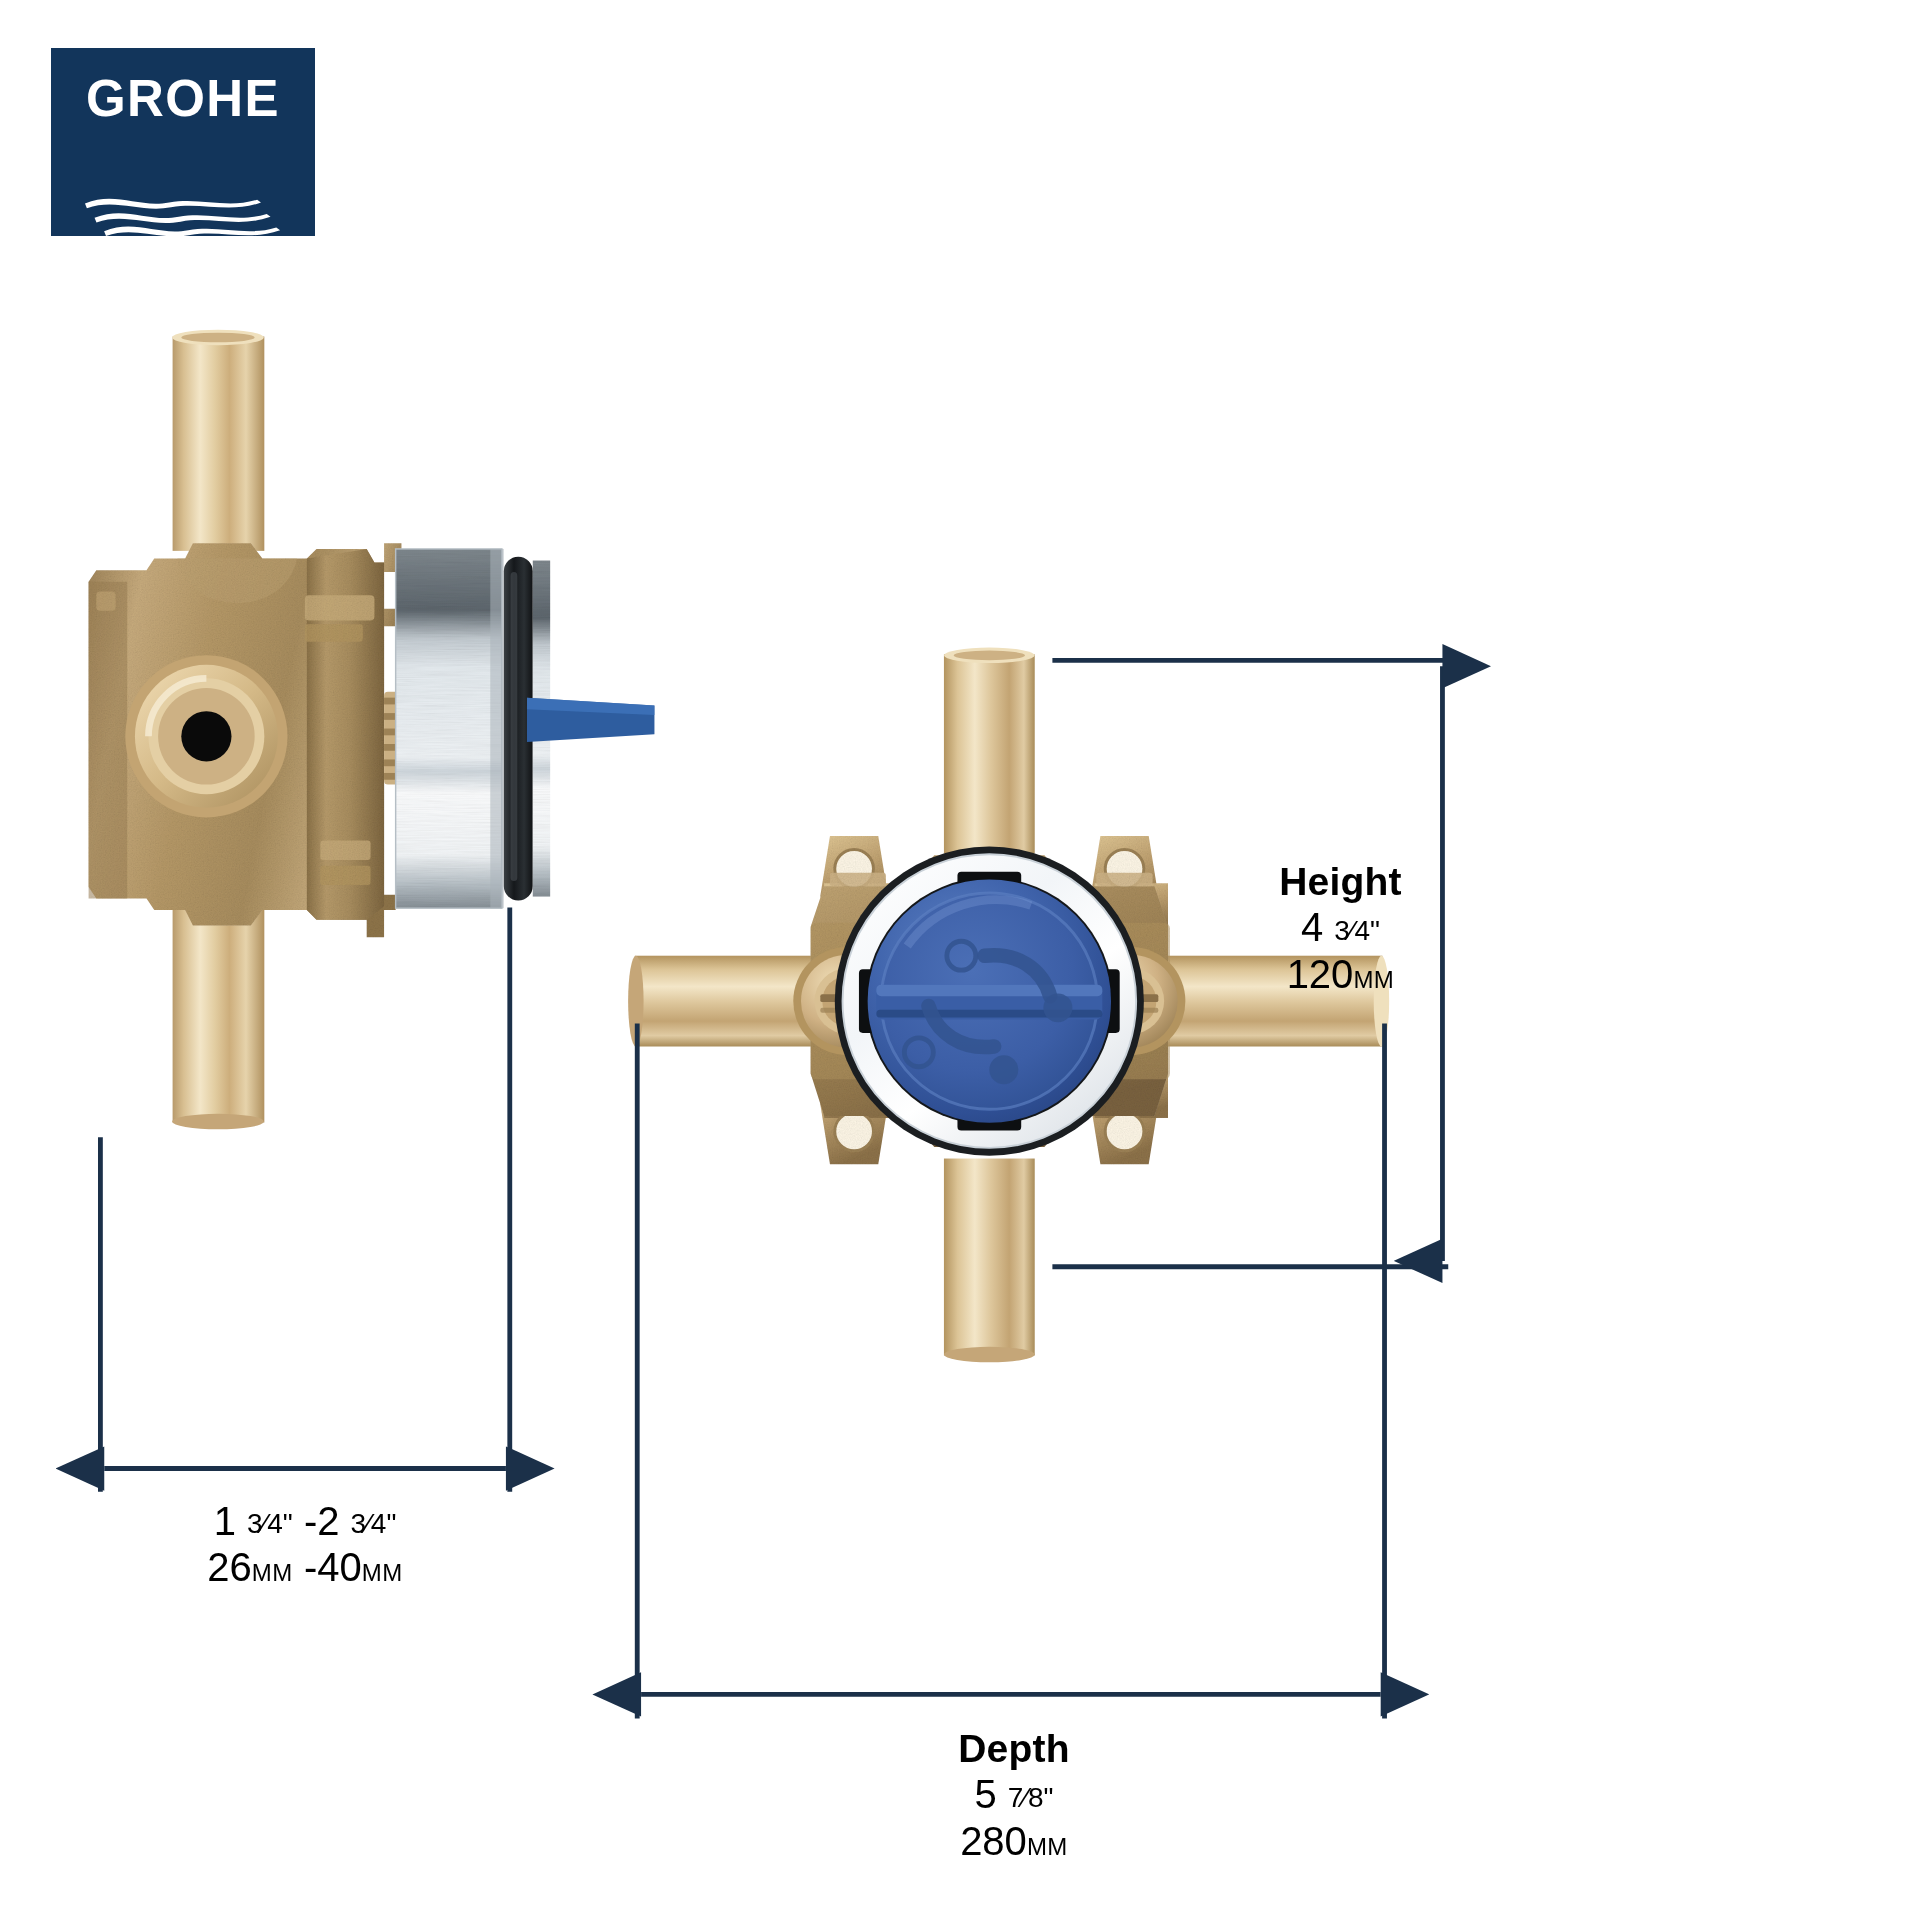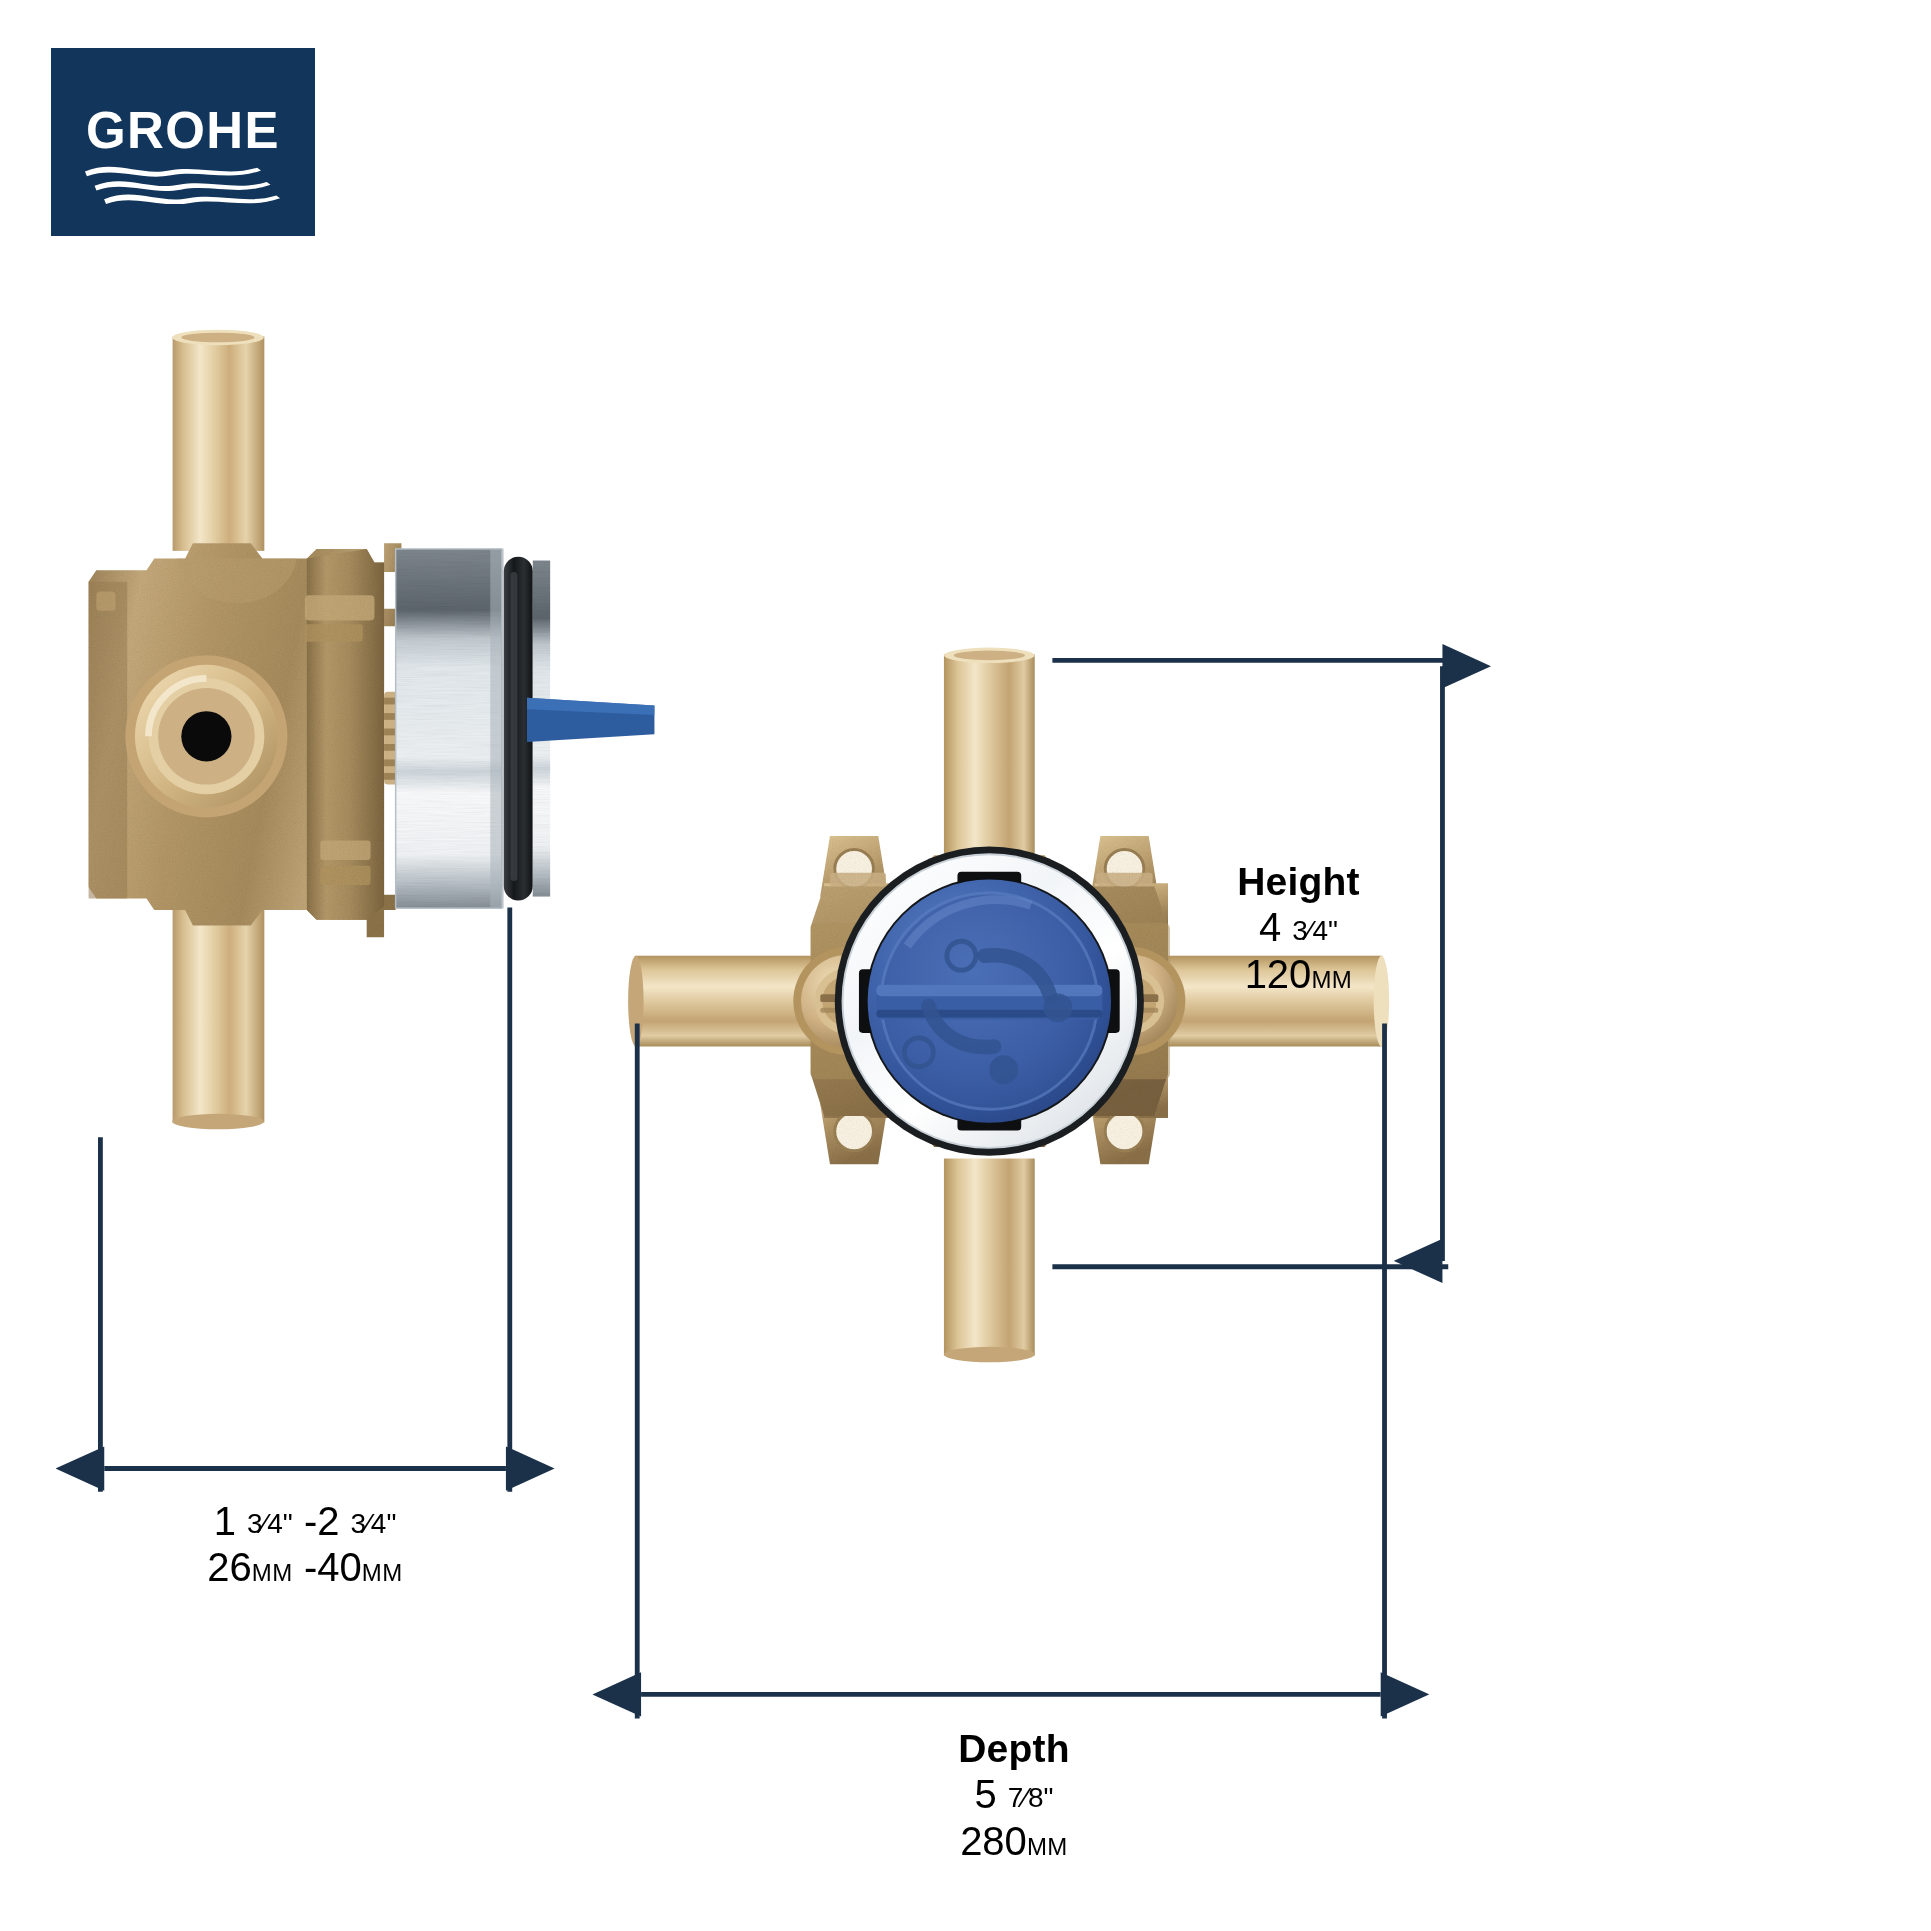--- a/index.html
+++ b/index.html
@@ -20,21 +20,21 @@
   #brand-logo {
     position: absolute;
     left: 51px;
     top: 48px;
     width: 264px;
     height: 188px;
     background: #12355b;
     display: flex;
     flex-direction: column;
     align-items: center;
-    justify-content: center;
+    justify-content: space-between;
   }
   #brand-wordmark {
     color: #ffffff;
     font-family: "Liberation Sans", sans-serif;
     font-weight: bold;
     font-size: 51px;
     letter-spacing: 1.4px;
     line-height: 1;
     margin-top: 25px;
     margin-bottom: 3.9px;
@@ -446,18 +446,18 @@
   <span class="dim-value"><span>1</span>&nbsp;<span class="frac">3⁄4"</span>&nbsp;<span>-</span><span>2</span>&nbsp;<span class="frac">3⁄4"</span></span>
   <span class="dim-value"><span>26</span><span class="unit-mm">MM</span>&nbsp;<span>-</span><span>40</span><span class="unit-mm">MM</span></span>
 </div>
 
 <div class="dim-block" id="width-text" style="left:840px; top:1726px; width:348px;">
   <span class="dim-label">Depth</span>
   <span class="dim-value"><span>5</span>&nbsp;<span class="frac">7⁄8"</span></span>
   <span class="dim-value"><span>280</span><span class="unit-mm">MM</span></span>
 </div>
 
-<div class="dim-block" id="height-text" style="left:1168px; top:859px; width:261px;">
+<div class="dim-block" id="height-text" style="left:1168px; top:859px; width:261px;padding-left:42px;">
   <span class="dim-label">Height</span>
   <span class="dim-value"><span>4</span>&nbsp;<span class="frac">3⁄4"</span></span>
   <span class="dim-value"><span>120</span><span class="unit-mm">MM</span></span>
 </div>
 
 
 </body></html>

